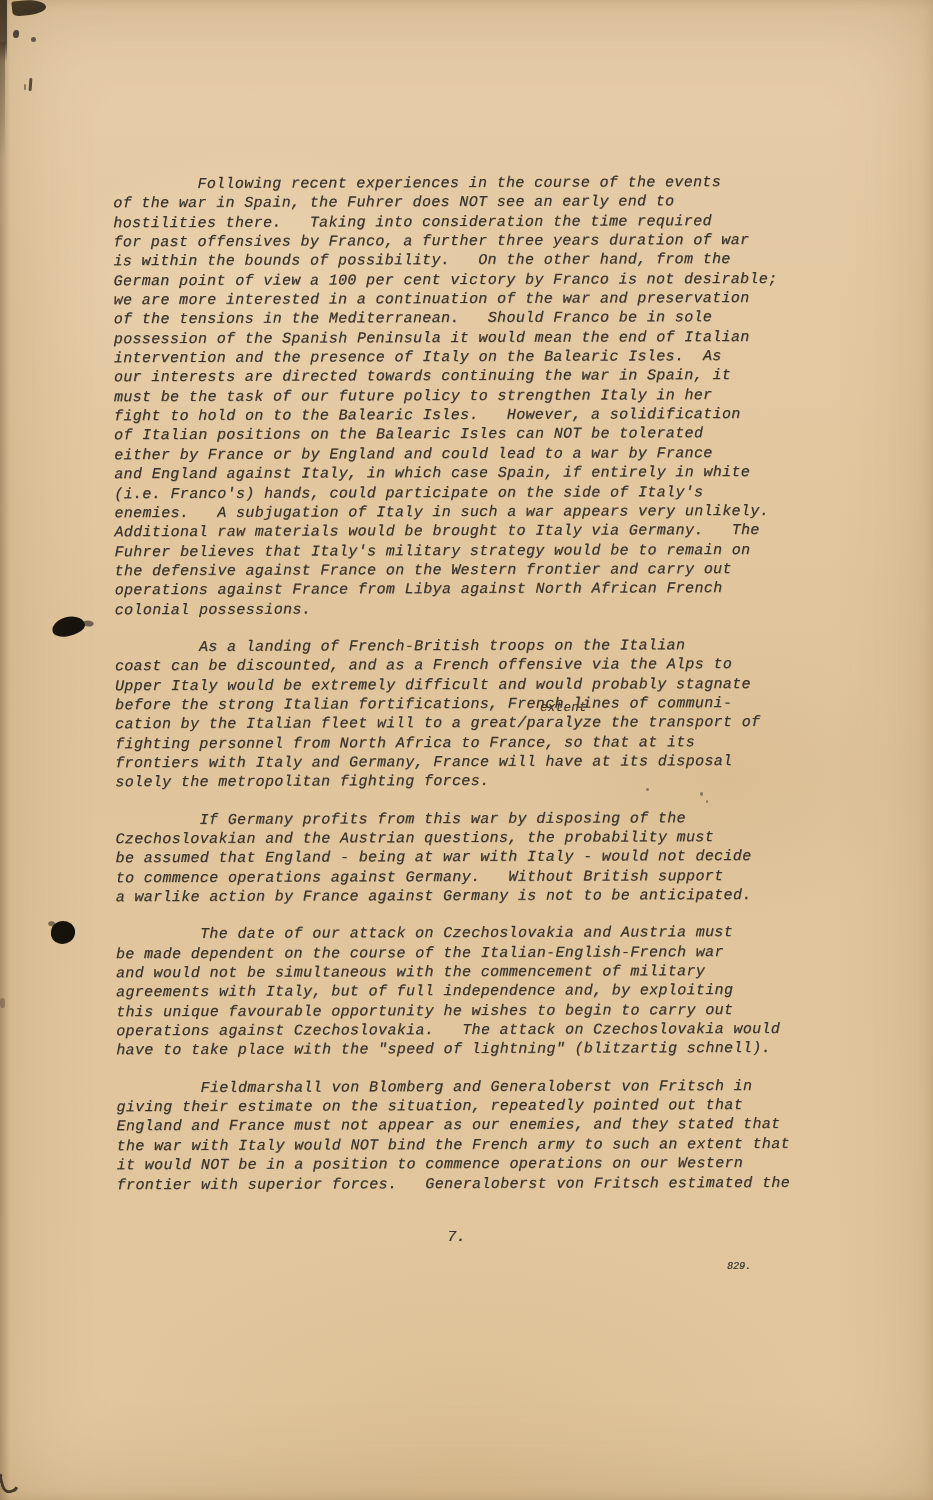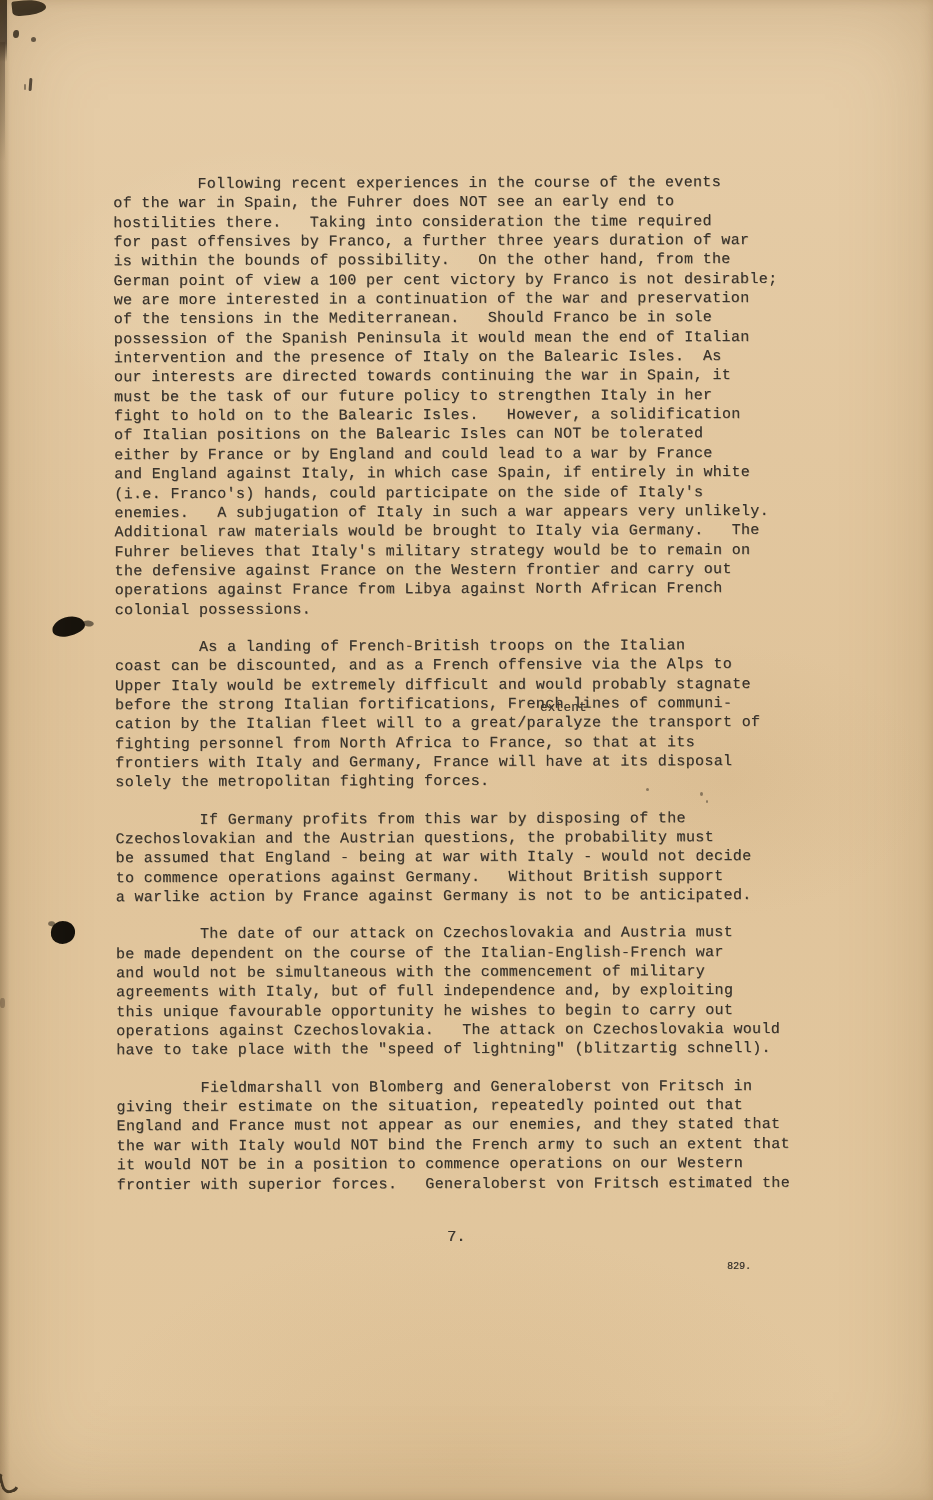--- a/index.html
+++ b/index.html
@@ -12,20 +12,21 @@
     width: 933px;
     height: 1500px;
     overflow: hidden;
     font-family: "Liberation Mono", "DejaVu Sans Mono", monospace;
     color: #38332c;
     background-image:
       radial-gradient(ellipse 320px 220px at 28% 20%, rgba(255,246,222,0.20), transparent 70%),
       radial-gradient(ellipse 280px 190px at 78% 52%, rgba(176,138,86,0.12), transparent 72%),
       radial-gradient(ellipse 520px 300px at 50% 97%, rgba(188,148,94,0.16), transparent 75%),
       linear-gradient(#e6cda8, #e0c49b 45%, #e2c79e);
+    font-style: italic;
   }
   .vignette {
     position: absolute;
     inset: 0;
     box-shadow: inset 0 0 90px rgba(130,95,50,0.30), inset 0 0 12px rgba(118,84,46,0.22);
     pointer-events: none;
   }
   .text-block {
     position: absolute;
     left: 115px;

